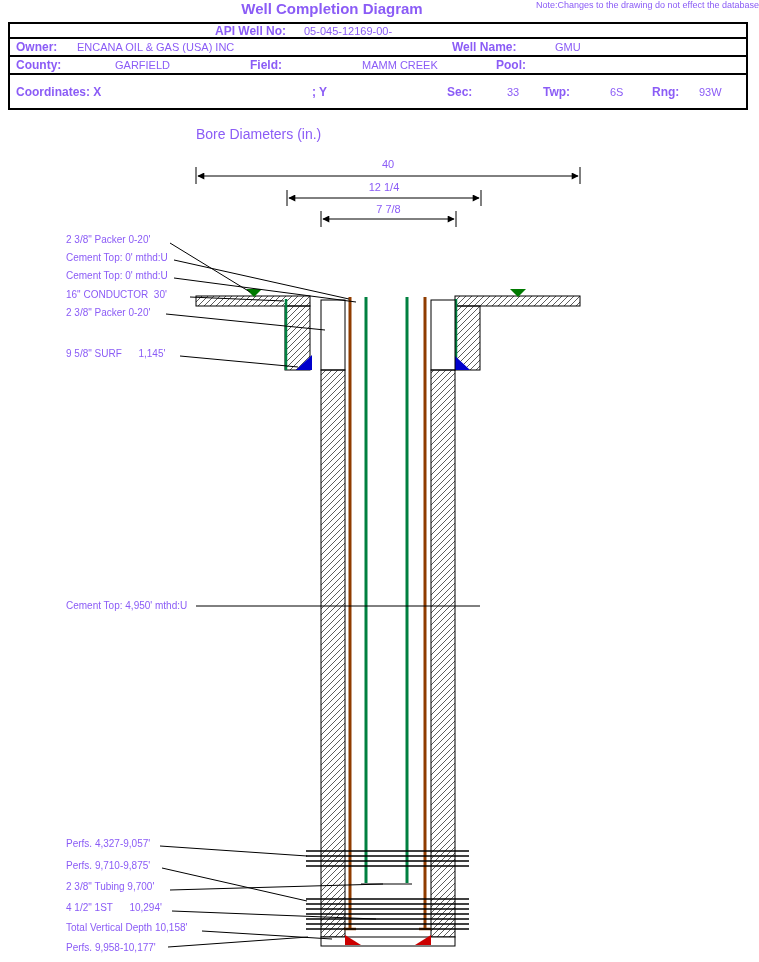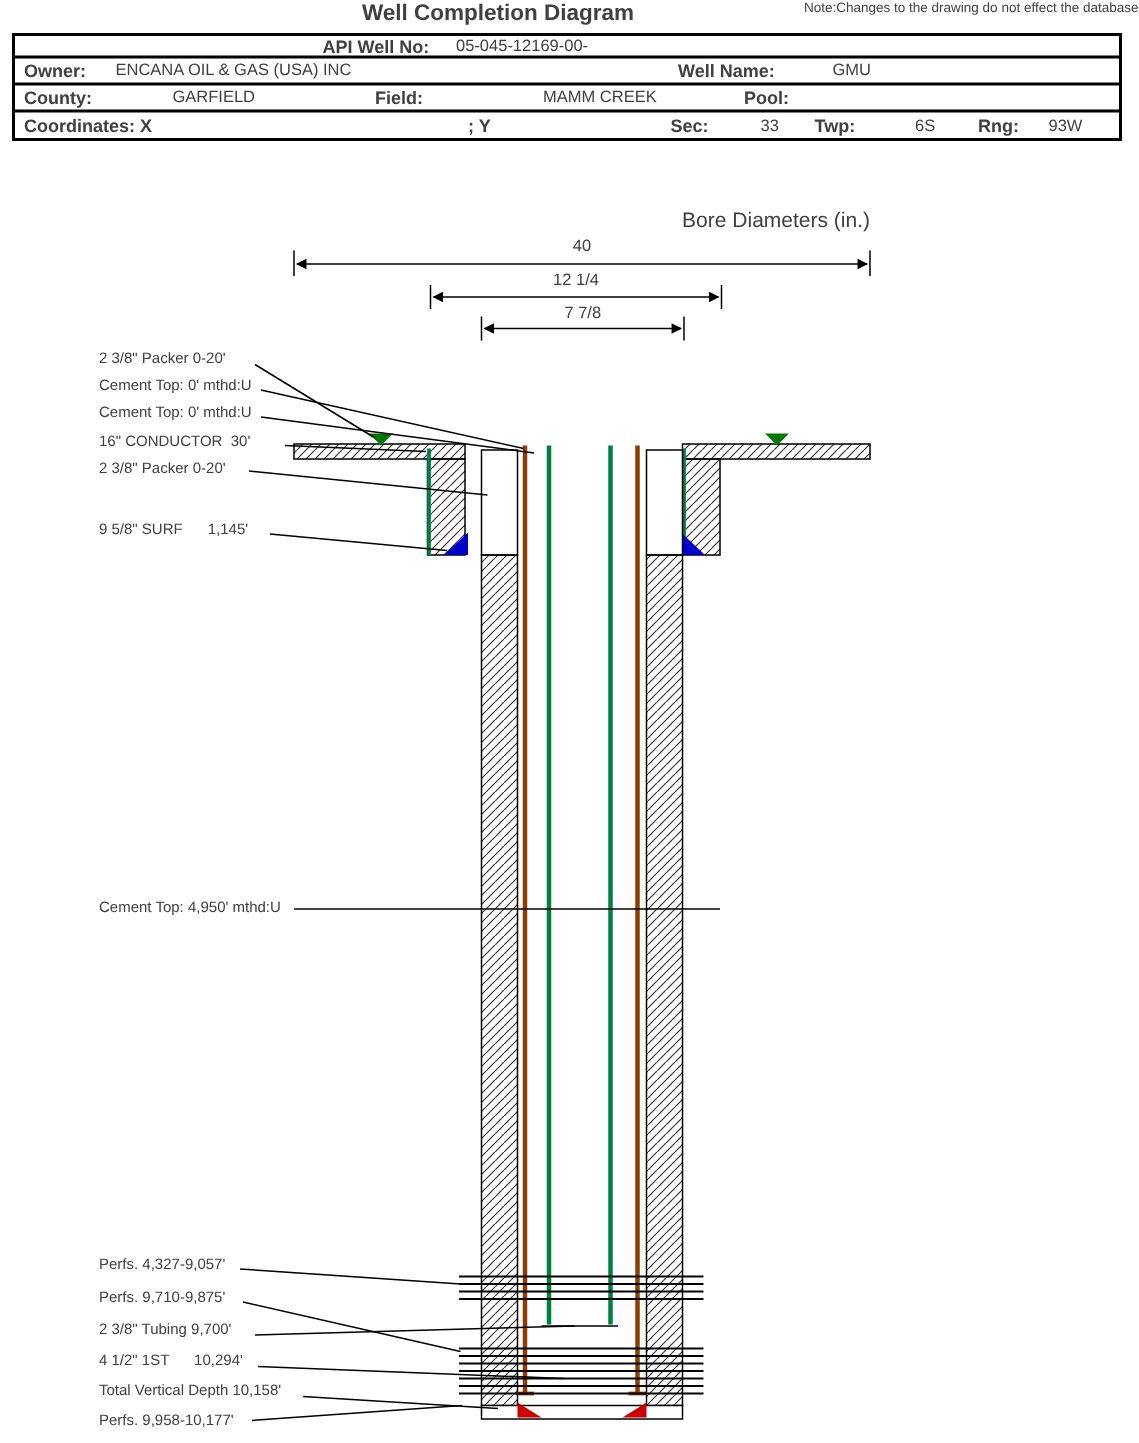--- a/index.html
+++ b/index.html
@@ -1,26 +1,26 @@
 <!DOCTYPE html>
 <html><head>
 <meta charset="utf-8">
 <style>
   html,body{margin:0;padding:0;background:#fff;}
   .page{position:relative;width:759px;height:962px;background:#fff;
-        font-family:"Liberation Sans",sans-serif;color:#404040;overflow:hidden;}
+        font-family:"Liberation Sans",sans-serif;color:#8b5cf6;overflow:hidden;}
   .abs{position:absolute;}
   .title{left:0;top:3;width:664px;text-align:center;font-size:15px;font-weight:bold;z-index:2;}
   .note{left:0;top:97;width:759px;text-align:right;font-size:9px;z-index:2;}
-  .bore-title{left:196px;top:138px;width:384px;text-align:right;font-size:14px;z-index:2;}
+  .bore-title{left:196px;top:126px;width:384px;text-align:left;font-size:14px;z-index:2;}
   .dimlab{position:absolute;text-align:center;font-size:11px;z-index:2;}
   .hdr{position:absolute;left:8px;top:22px;width:740px;border:2px solid #000;box-sizing:border-box;z-index:2;background:#fff;}
   .hrow{position:relative;border-bottom:2px solid #000;}
   .hrow:last-child{border-bottom:none;}
-  .r1{height:13px;} .r2{height:16px;padding-left:25px;} .r3{height:16px;} .r4{height:17px;}
+  .r1{height:13px;} .r2{height:16px;padding-left:25px;} .r3{height:16px;} .r4{height:33px;}
   .c{position:absolute;top:50%;transform:translateY(-50%);white-space:nowrap;font-size:11px;}
   .b{font-weight:bold;font-size:12px;text-align:right;}
   .ann{position:absolute;left:66px;font-size:10px;white-space:pre;z-index:2;}
   svg.schematic{position:absolute;left:0;top:0;z-index:1;}
   .k{stroke:#000;stroke-width:1;fill:none;}
   .perf{stroke:#000;stroke-width:1.3;}
   .box{stroke:#000;stroke-width:1;}
 </style>
 </head>
 <body>

